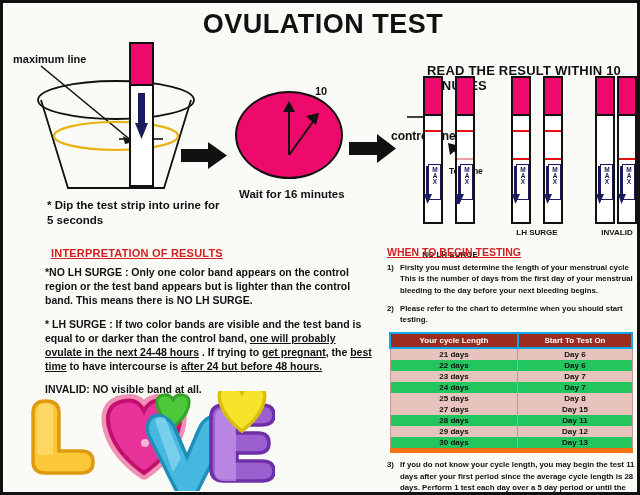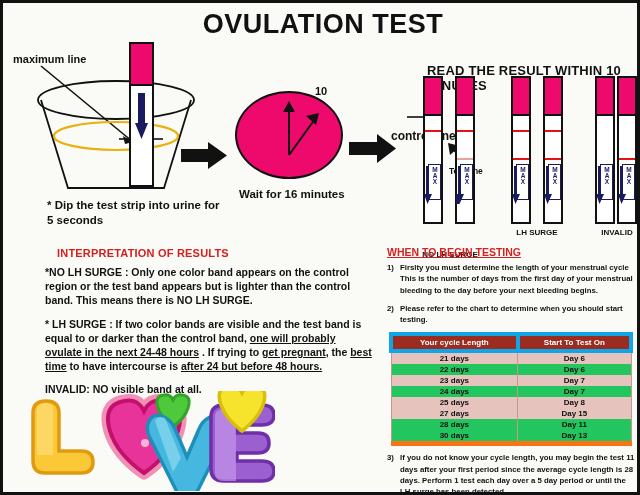--- a/index.html
+++ b/index.html
@@ -55,41 +55,41 @@
   .maxbox span{display:block;font-size:6.5px;font-weight:bold;color:#1a1a5e;
           writing-mode:vertical-rl;text-orientation:upright;line-height:1;
           letter-spacing:-1px;margin:1px 0 0 2px;}
   .maxarrow{position:absolute;left:-1px;top:88px;width:8px;height:38px;}
 
   .grplbl{position:absolute;top:165px;font-size:8px;font-weight:bold;color:#111;
           text-align:center;}
 
   
   #interp{position:absolute;left:42px;top:244px;width:330px;}
-  #interp h3{margin:0 0 6px 12px;font-size:11px;font-weight:bold;color:#D42020;
-             letter-spacing:.2px;}
+  #interp h3{margin:0 0 6px 6px;font-size:11px;font-weight:bold;color:#D42020;
+             text-decoration:underline;letter-spacing:.2px;}
   #interp p{margin:0 0 9px 0;font-size:10.5px;font-weight:bold;color:#111;line-height:1.35;}
   .u{text-decoration:underline;}
 
   
   #love{position:absolute;left:22px;top:388px;width:250px;height:100px;}
 
   
   #begin{position:absolute;left:384px;top:243px;width:250px;}
   #begin h3{margin:0 0 4px 0;font-size:10.5px;font-weight:bold;color:#D42020;
             text-decoration:underline;}
   .step{display:flex;font-size:7.8px;font-weight:bold;color:#111;line-height:1.45;
         margin-bottom:7px;}
   .step .n{width:13px;flex:none;}
   .step .t{flex:1;}
 
   table#cyc{border-collapse:collapse;width:244px;margin:2px 0 6px 2px;
             font-size:8px;font-weight:bold;}
   table#cyc th{background:#9C2B20;color:#fff;font-size:8px;padding:2px 0;
-               border:4px solid #0ea5e9;}
+               border:2px solid #0ea5e9;}
   table#cyc td{text-align:center;padding:1px 0;color:#111;border-left:1px solid #C89890;
                border-right:1px solid #C89890;}
   table#cyc tr.odd td{background:#E6C3BC;}
   table#cyc tr.even td{background:#22c55e;}
   table#cyc tr:last-child td{border-bottom:5px solid #f97316;}
 </style>
 </head>
 <body>
 
 <div id="poster">
@@ -318,20 +318,24 @@
             <td>Day 8</td>
           </tr>
           <tr class="odd">
             <td>27 days</td>
             <td>Day 15</td>
           </tr>
           <tr class="even">
             <td>28 days</td>
             <td>Day 11</td>
           </tr>
+          <tr class="odd">
+            <td>29 days</td>
+            <td>Day 12</td>
+          </tr>
           <tr class="even">
             <td>30 days</td>
             <td>Day 13</td>
           </tr>
         </tbody>
     </table>
 
     <div class="step">
       <div class="n">3)</div>
       <div class="t">If you do not know your cycle length, you may begin the test 11 days after your first period since the average cycle length is 28 days. Perform 1 test each day over a 5 day period or until the LH surge has been detected.</div>

